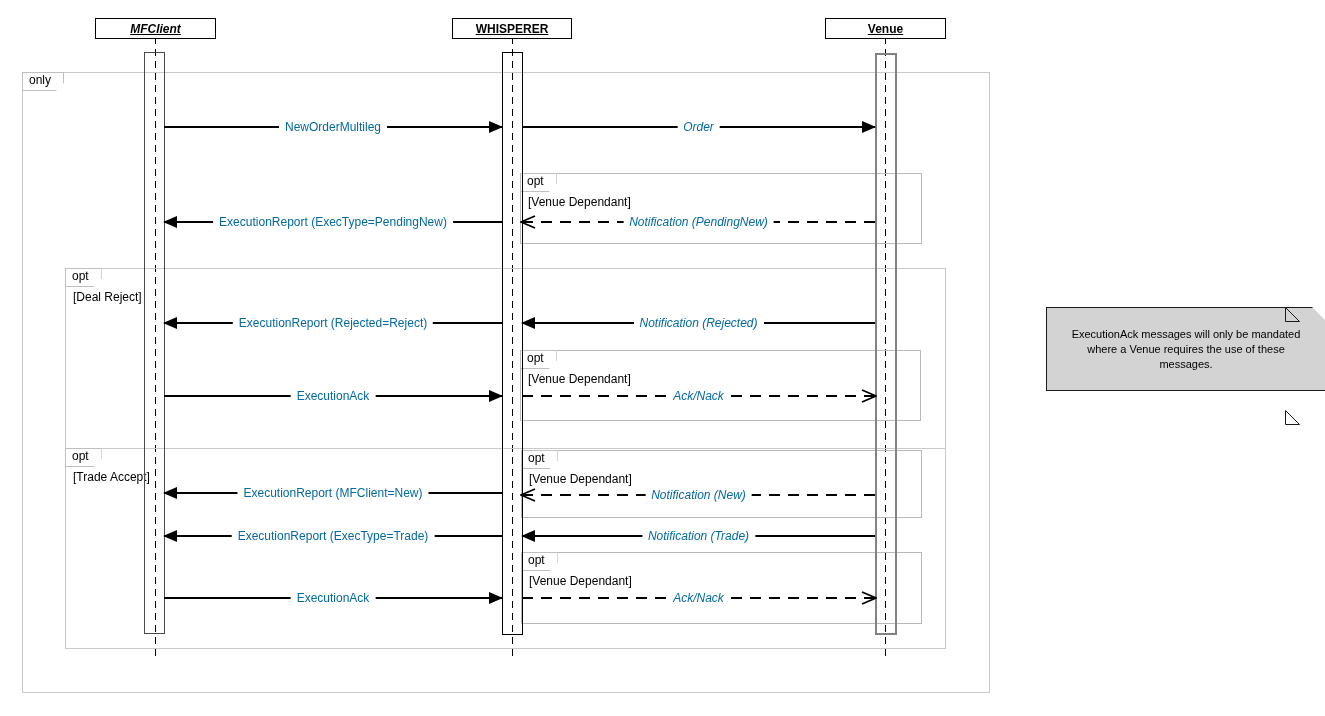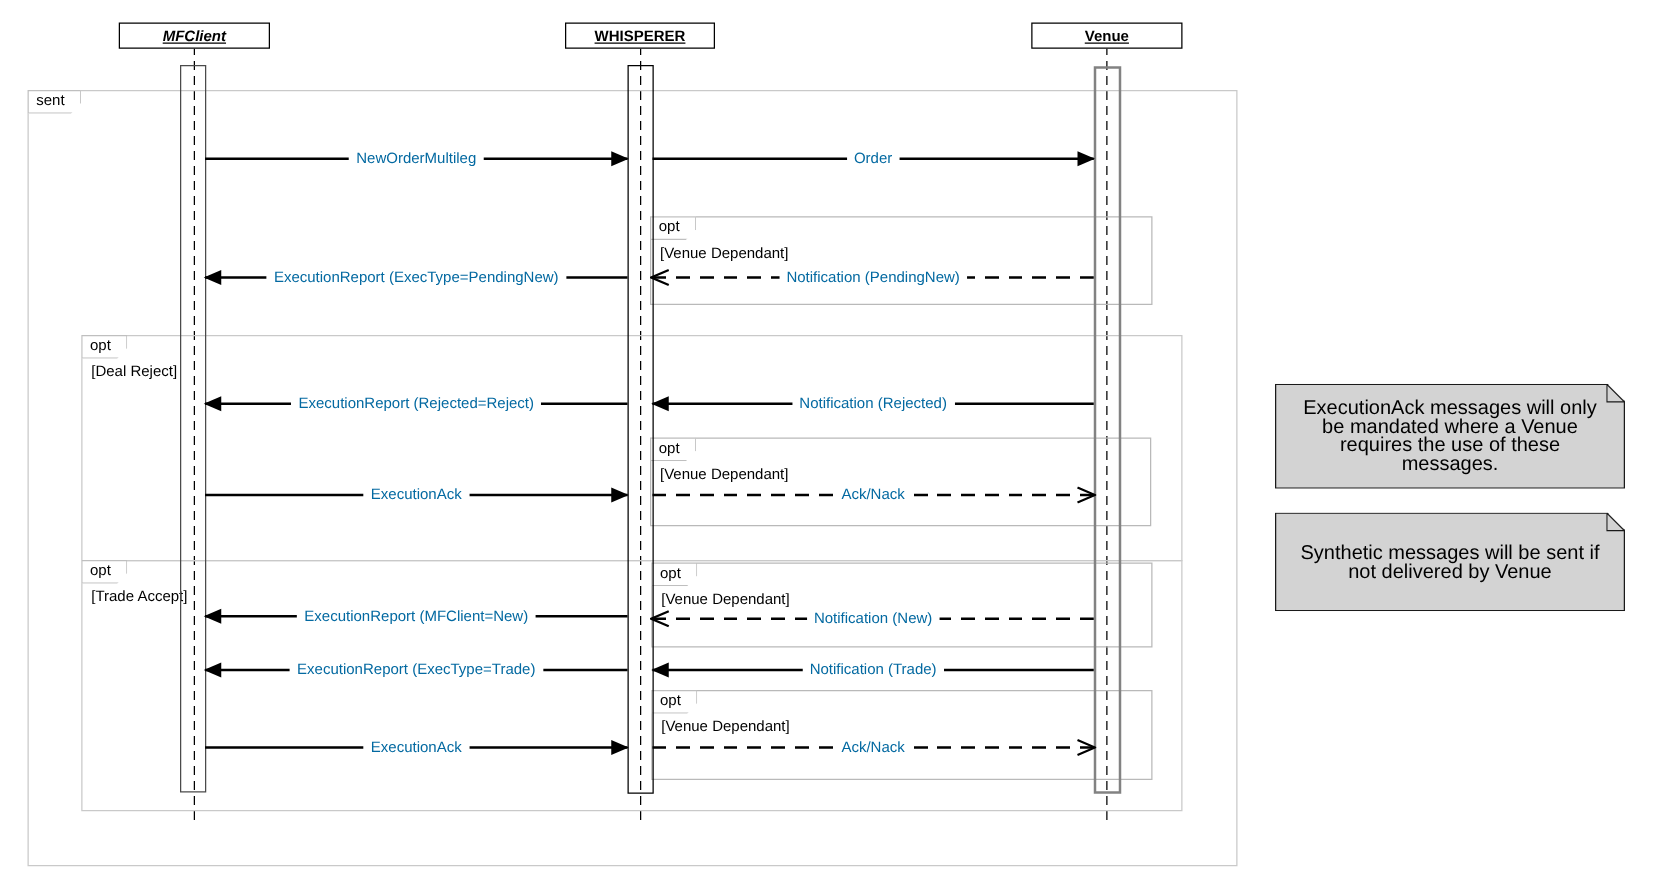--- a/index.html
+++ b/index.html
@@ -29,47 +29,47 @@
   .act-b{border:1px solid #000;}
   .act-c{border:2px solid #828282;}
 
   
   .msg{position:absolute;height:2px;z-index:3;}
   .mline{position:absolute;left:0;right:0;top:0;height:2px;}
   .mline.solid{background:#000;}
   .mline.dashed{background:repeating-linear-gradient(90deg,#000 0 11px,transparent 11px 19px);}
   .mlabel{position:absolute;left:50%;top:1px;transform:translate(-50%,-50%);background:#fff;
     padding:0 6px;font-size:12px;line-height:15px;white-space:nowrap;color:#0369a1;}
-  .msg.italic .mlabel{}
+  .msg.italic .mlabel{font-style:italic;}
   .head{position:absolute;top:1px;}
   .head.filled-right{right:-1px;width:0;height:0;border-top:6px solid transparent;
     border-bottom:6px solid transparent;border-left:14px solid #000;transform:translateY(-50%);}
   .head.filled-left{left:-1px;width:0;height:0;border-top:6px solid transparent;
     border-bottom:6px solid transparent;border-right:14px solid #000;transform:translateY(-50%);}
   .head.open-right{right:-2px;transform:translateY(-50%);line-height:0;}
   .head.open-left{left:-2px;transform:translateY(-50%);line-height:0;}
 
   
   .note{position:absolute;background:#d3d3d3;border:1px solid #1a1a1a;z-index:2;
     clip-path:polygon(0 0,calc(100% - 14px) 0,100% 14px,100% 100%,0 100%);
     display:flex;align-items:center;justify-content:center;text-align:center;
-    font-size:16px;line-height:15px;color:#000;padding:6px 14px;box-sizing:border-box;}
+    font-size:11px;line-height:15px;color:#000;padding:6px 14px;box-sizing:border-box;margin-left:26px;}
   .note-fold{position:absolute;top:0;right:0;z-index:3;line-height:0;}
 </style>
 </head>
 <body>
 
 <div id="canvas">
 
   <div class="lifeline" style="left:155px;"></div>
   <div class="lifeline" style="left:512px;"></div>
   <div class="lifeline" style="left:885px;"></div>
 
   <div class="frame loop" style="left:22px;top:72px;width:966px;height:619px;">
-    <div class="tab"><span>sent</span></div>
+    <div class="tab"><span>only</span></div>
   </div>
 
   <div class="frame opt" style="left:520px;top:173px;width:400px;height:69px;">
     <div class="tab"><span>opt</span></div>
     <div class="guard">[Venue Dependant]</div>
   </div>
 
   <div class="frame opt" style="left:65px;top:268px;width:879px;height:179px;border-color:#c9c9c9;">
     <div class="tab"><span>opt</span></div>
     <div class="guard">[Deal Reject]</div>
@@ -201,20 +201,17 @@
     <span class="mlabel">ExecutionAck</span>
   </div>
 
   <div class="note" style="left:1020px;top:307px;width:280px;height:84px;">
     <span>ExecutionAck messages will only be mandated where a Venue requires the use of these messages.</span>
   </div>
   <span class="note-fold" style="left:1285px;top:307px;"><svg width="16" height="16" viewBox="0 0 16 16">
         <path d="M0.5 0.5 L14.5 14.5 M0.5 0.5 L0.5 14.5 L14.5 14.5" fill="none" stroke="#1a1a1a" stroke-width="1"></path>
       </svg></span>
 
-  <div class="note" style="left:1020px;top:410px;width:280px;height:79px;">
-    <span>Synthetic messages will be sent if not delivered by Venue</span>
-  </div>
   <span class="note-fold" style="left:1285px;top:410px;"><svg width="16" height="16" viewBox="0 0 16 16">
         <path d="M0.5 0.5 L14.5 14.5 M0.5 0.5 L0.5 14.5 L14.5 14.5" fill="none" stroke="#1a1a1a" stroke-width="1"></path>
       </svg></span>
 
 </div>
 
 </body></html>

